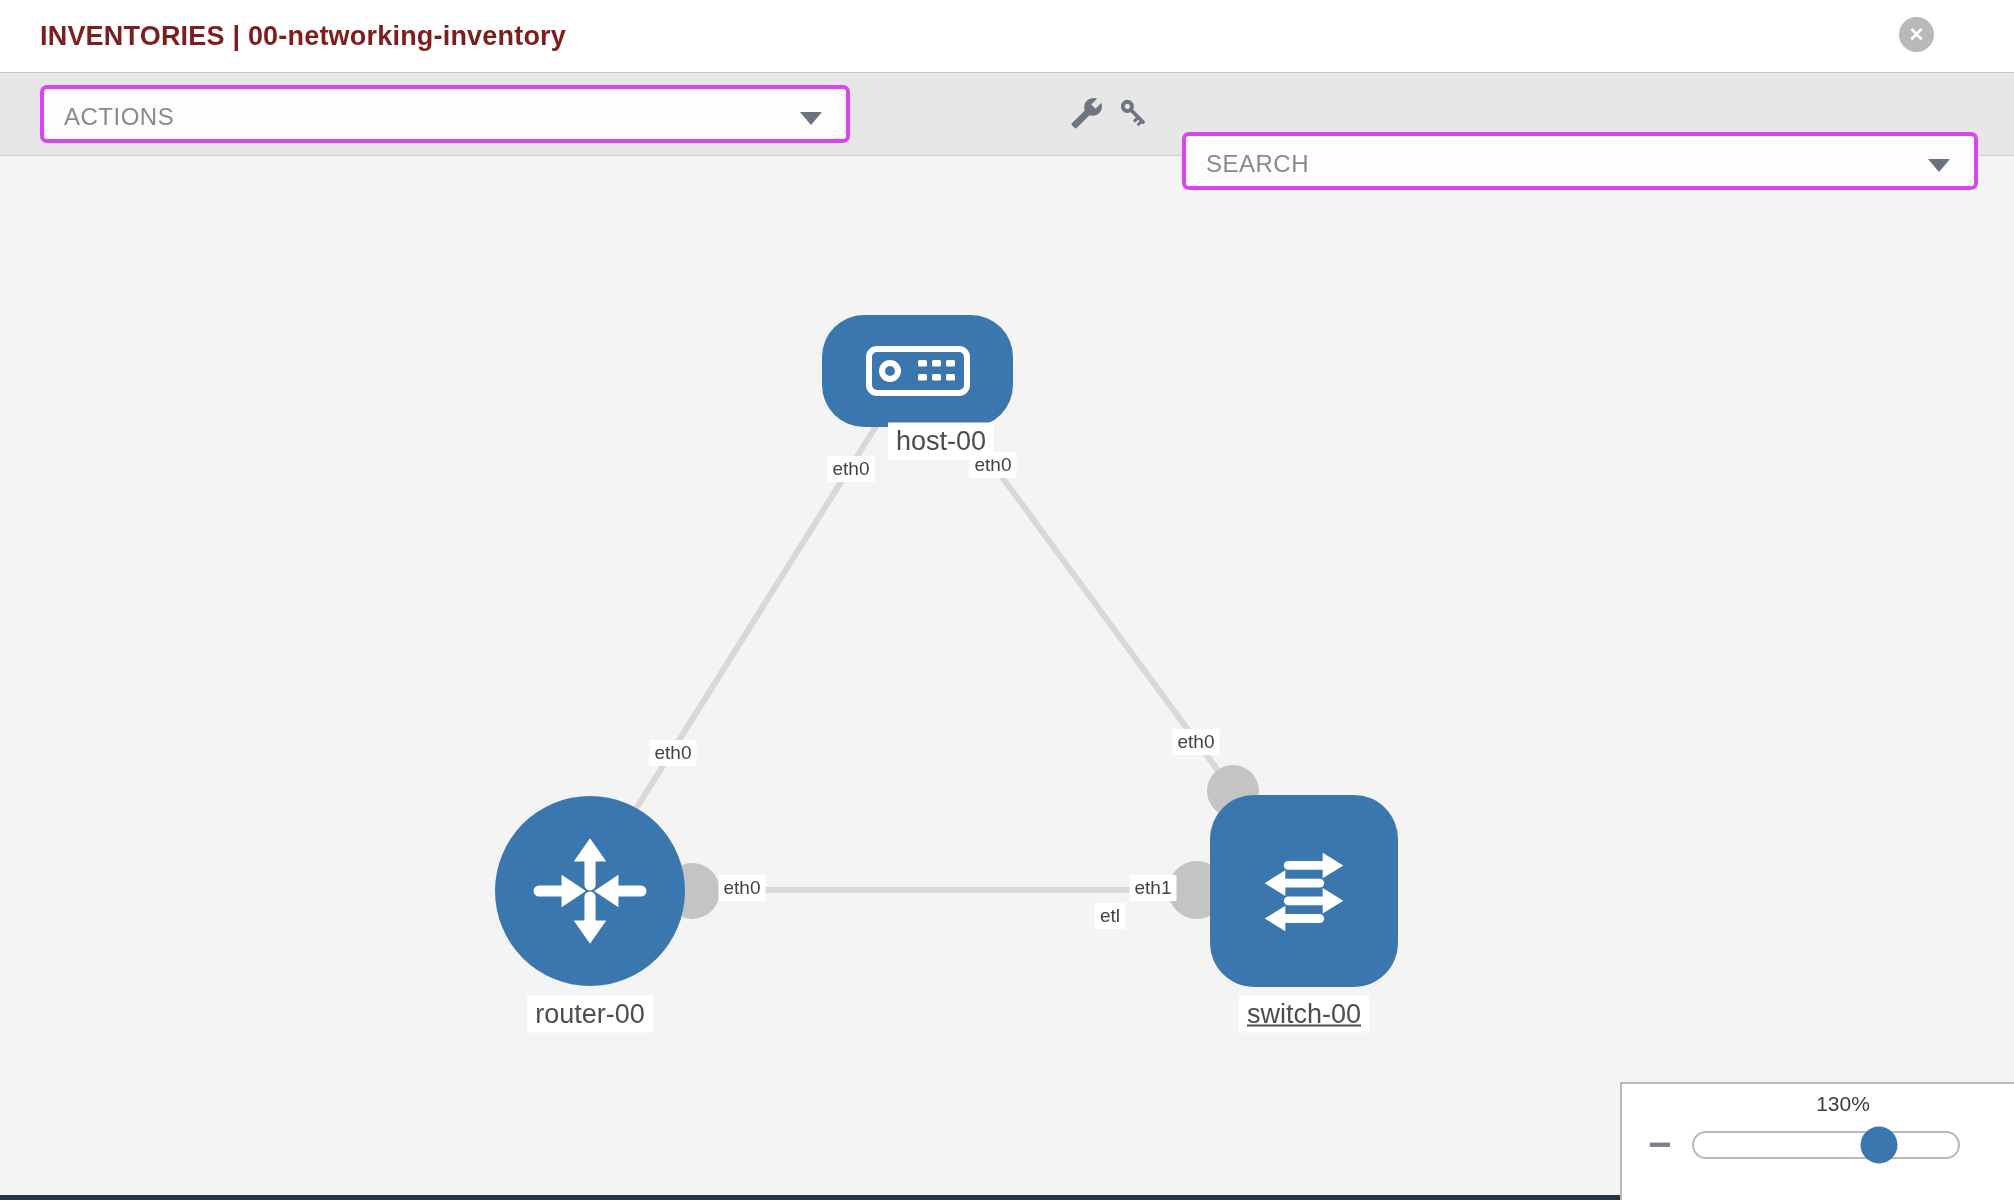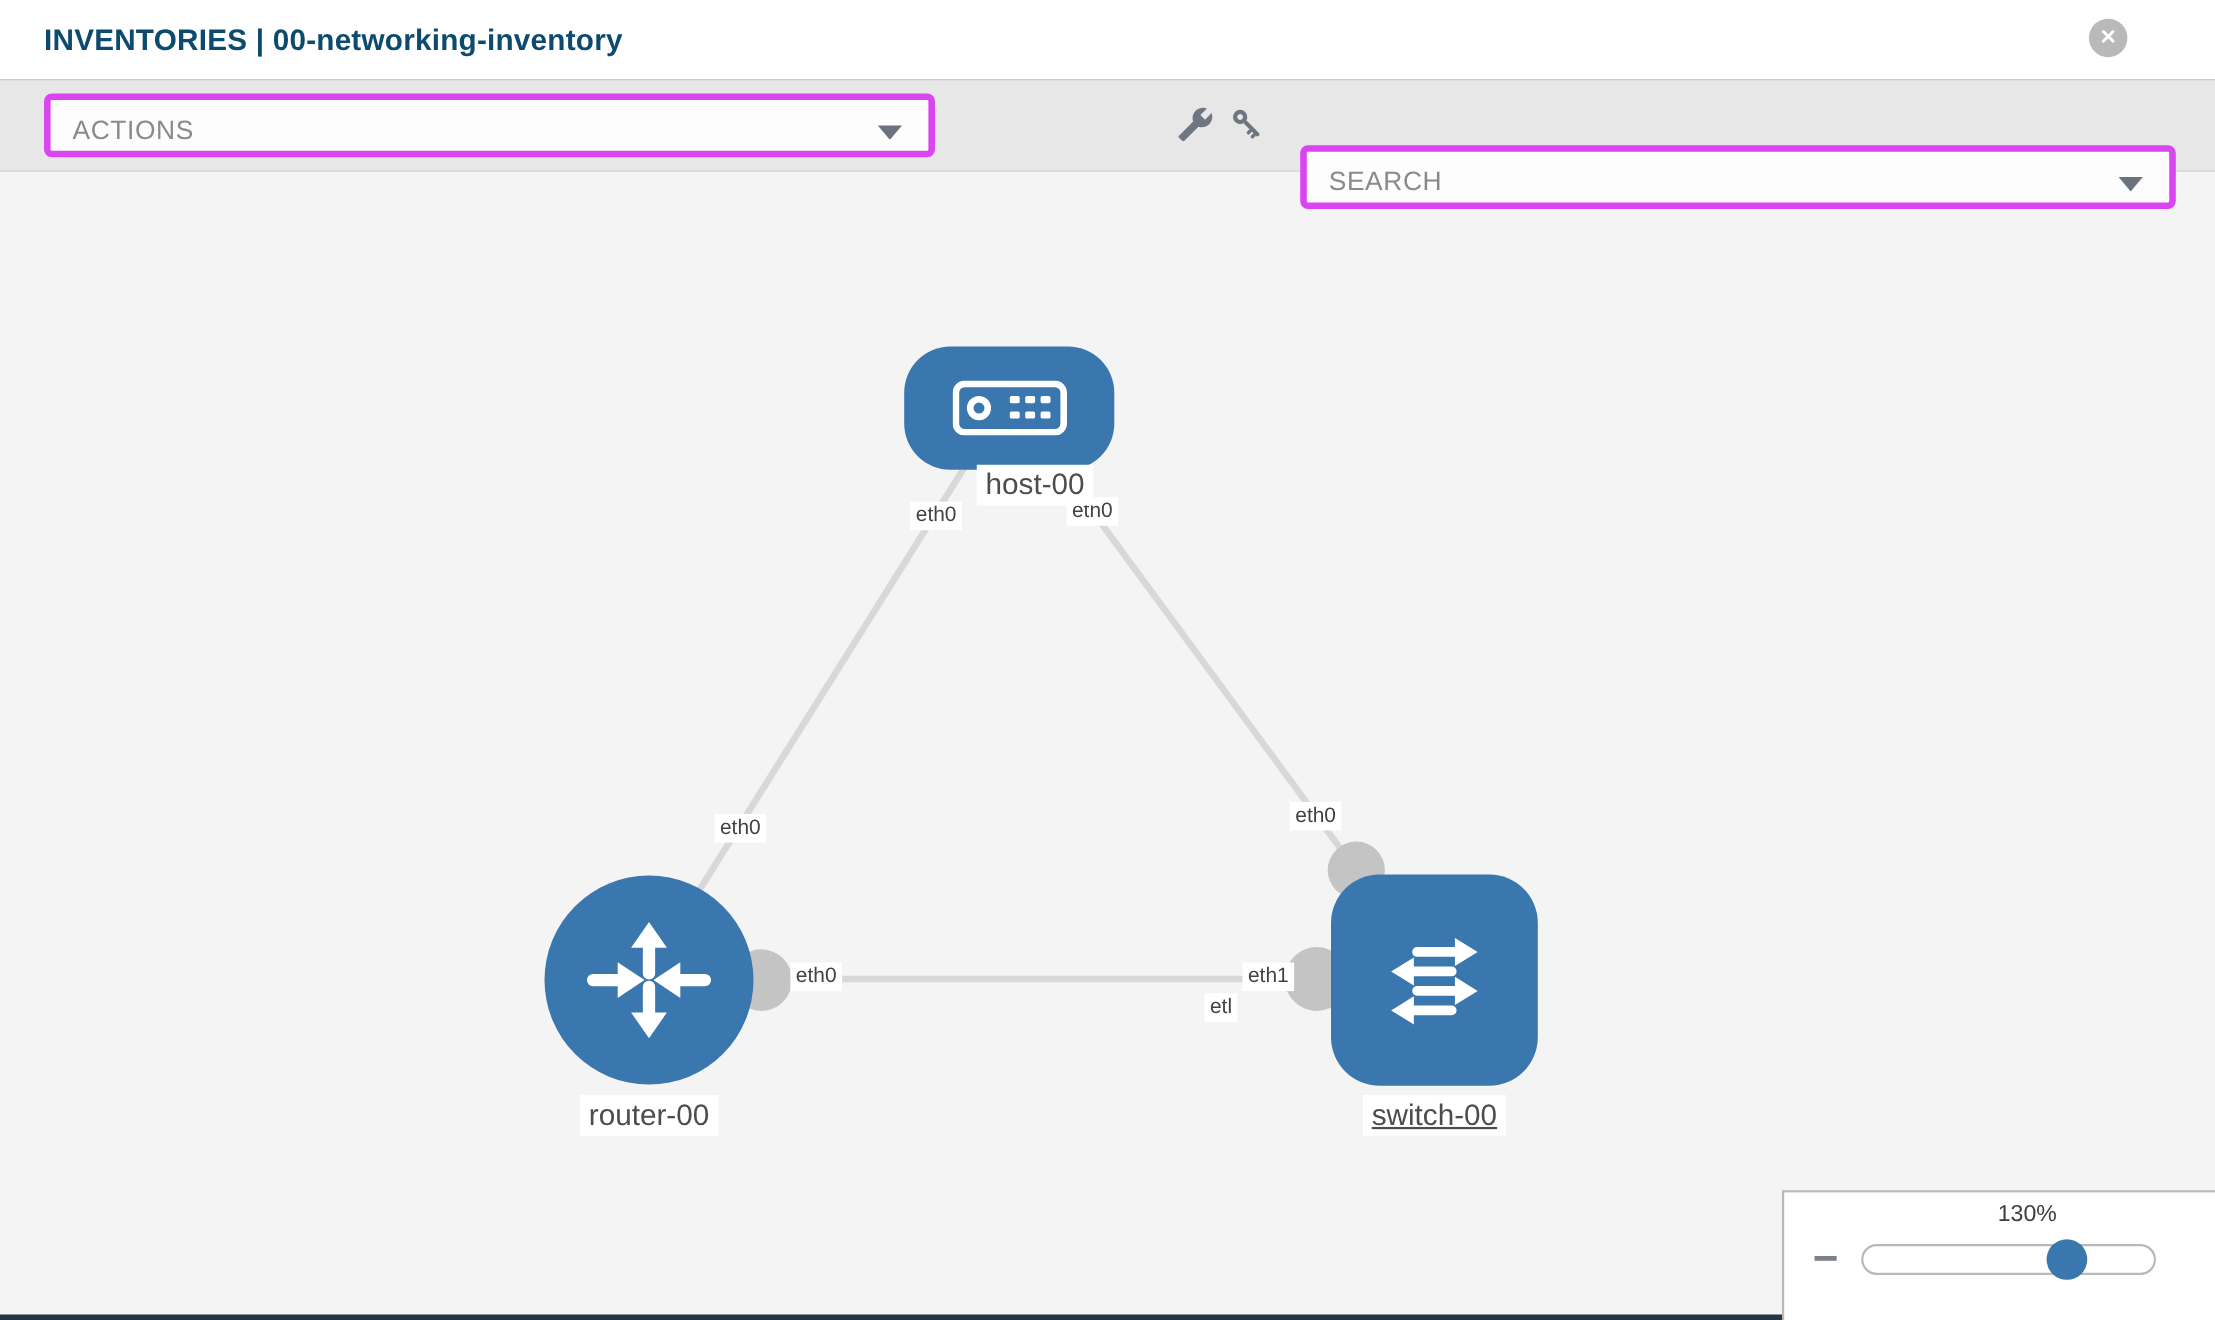--- a/index.html
+++ b/index.html
@@ -5,28 +5,28 @@
   * { margin:0; padding:0; box-sizing:border-box; }
   html,body { width:2014px; height:1200px; }
   body {
     position:relative; overflow:hidden;
     font-family:"Liberation Sans", sans-serif;
     background:#f4f4f4;
   }
 
   
   .header { position:absolute; top:0; left:0; width:2014px; height:72px; background:#ffffff; z-index:20; }
-  .header-title { position:absolute; left:40px; top:0; line-height:72px; font-size:27px; font-weight:bold; color:#0c4a6e; letter-spacing:0.2px; }
+  .header-title { position:absolute; left:40px; top:0; line-height:72px; font-size:27px; font-weight:bold; color:#7f1d1d; letter-spacing:0.2px; }
   .close-btn { position:absolute; left:1899px; top:17px; width:35px; height:35px; border-radius:50%;
     background:#b9b9b9; color:#ffffff; text-align:center; line-height:35px; font-size:19px; font-weight:bold; cursor:pointer; z-index:21; }
 
   
   .toolbar { position:absolute; top:72px; left:0; width:2014px; height:84px; background:#e7e7e7;
     border-top:1px solid #c4c4c4; border-bottom:1px solid #d0d0d0; z-index:20; }
-  .dropdown { position:absolute; height:58px; background:#fdfdfd; border:6px solid #d946ef; border-radius:7px; cursor:pointer; }
+  .dropdown { position:absolute; height:58px; background:#fdfdfd; border:4px solid #d946ef; border-radius:7px; cursor:pointer; }
   .dd-label { position:absolute; left:20px; top:0; line-height:55px; font-size:24px; color:#8a8a8a; letter-spacing:0.5px; }
   .caret { position:absolute; right:24px; top:23px; width:0; height:0;
     border-left:11px solid transparent; border-right:11px solid transparent; border-top:13px solid #6b7280; }
   #actions-dd { left:40px; top:12px; width:810px; }
   #search-dd  { left:1182px; top:11px; width:796px;margin-top:48px; }
   .tool-icon { position:absolute; top:96px; width:34px; height:34px; cursor:pointer; z-index:21; }
   #wrench-btn { left:1070px; }
   #key-btn    { left:1117px; }
 
   

